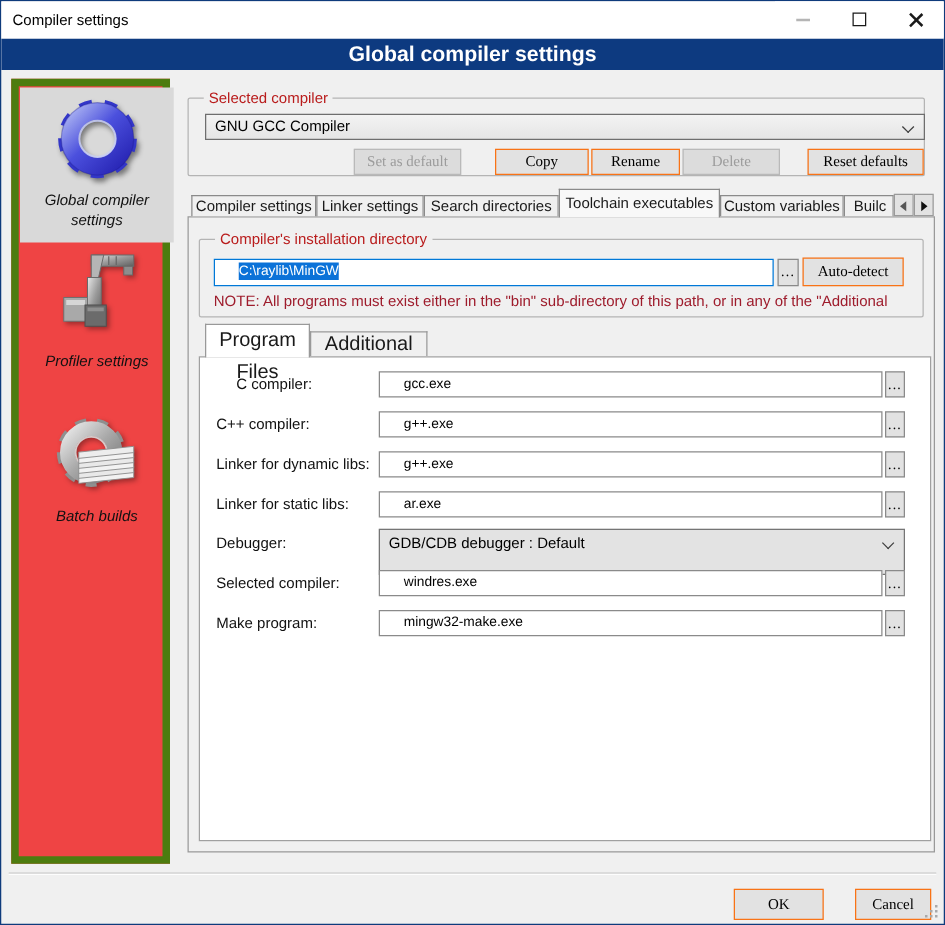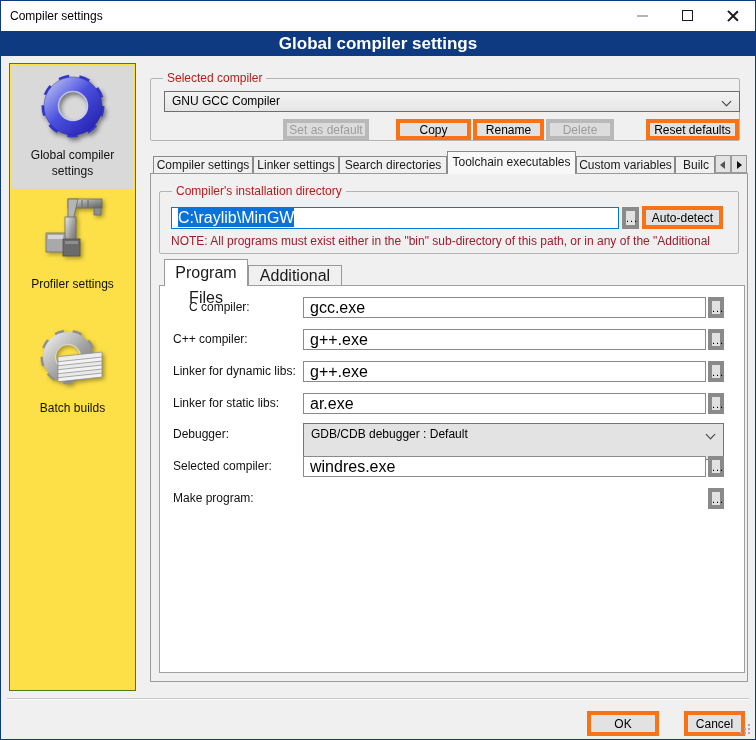--- a/index.html
+++ b/index.html
@@ -16,53 +16,53 @@
   .winbtn.min{right:90px;} .winbtn.max{right:45px;} .winbtn.close{right:0;}
   .glyph-min{position:absolute;left:17px;top:14px;width:11px;height:2px;background:#b5b5b5;}
   .glyph-max{position:absolute;left:17px;top:9px;width:11px;height:11px;border:1.5px solid #1a1a1a;}
   .glyph-close{position:absolute;left:16px;top:8px;width:14px;height:14px;}
   .glyph-close i{position:absolute;left:6px;top:0;width:1.6px;height:14px;background:#1a1a1a;display:block;}
   .glyph-close i:first-child{transform:rotate(45deg);} .glyph-close i:last-child{transform:rotate(-45deg);}
   
   .pageheader{position:absolute;left:0;top:30px;width:100%;height:25px;background:#0d3a80;
     color:#fff;font-size:17px;font-weight:bold;text-align:center;line-height:25px;}
   
-  .sidebar{position:absolute;left:8px;top:62px;width:127px;height:628px;background:#fde047;border:1px solid #4d7c0f;}
+  .sidebar{position:absolute;left:8px;top:62px;width:127px;height:628px;background:#ef4444;border:6px solid #4d7c0f;font-style:italic;}
   .side-item{position:absolute;left:1px;width:123px;text-align:center;cursor:default;}
   .side-item.sel{background:#d9d9d9;}
   .side-item .lbl{font-size:12px;line-height:16px;color:#111;}
   
   .group{position:absolute;border:1px solid #b4b4b4;border-radius:2px;}
   .group>.gtitle{position:absolute;left:12px;top:-8px;background:#f0f0f0;padding:0 4px;font-size:12px;color:#b91c1c;}
   
   .combo{position:absolute;background:linear-gradient(#f3f3f3,#e5e5e5);border:1px solid #6e6e6e;
     line-height:19px;padding-left:7px;color:#000;cursor:default;}
   .chev{position:absolute;right:9px;top:6px;width:7px;height:7px;border-right:1.5px solid #3c3c3c;
     border-bottom:1.5px solid #3c3c3c;transform:rotate(45deg);}
   
-  .btn{position:absolute;background:#e2e2e2;border:4px solid #f97316;font-family:Liberation Sans, sans-serif;
+  .btn{position:absolute;background:#e2e2e2;border:1px solid #f97316;font-family:Liberation Serif, serif;
     font-size:12px;color:#000;text-align:center;cursor:default;padding:0;}
   .btn.disabled{background:#dcdcdc;border-color:#b9b9b9;color:#9c9c9c;}
   
   .tab{position:absolute;top:155px;height:17px;background:#f0f0f0;border:1px solid #8a8a8a;border-bottom:none;
     font-size:12px;text-align:center;line-height:17px;white-space:nowrap;overflow:hidden;cursor:default;z-index:1;}
   .tab.active{top:150px;height:23px;line-height:21px;background:#f8f8f8;z-index:3;}
   .tabpage{position:absolute;left:149px;top:172px;width:598px;height:509px;border:1px solid #999;background:#f0f0f0;z-index:0;}
   .tabarrow{position:absolute;top:154px;width:16px;height:18px;background:#e2e2e2;border:1px solid #9a9a9a;z-index:2;cursor:default;}
   .tri-l{position:absolute;left:4px;top:5px;width:0;height:0;border-top:4px solid transparent;border-bottom:4px solid transparent;border-right:5px solid #555;}
   .tri-r{position:absolute;left:5px;top:5px;width:0;height:0;border-top:4px solid transparent;border-bottom:4px solid transparent;border-left:5px solid #111;}
   
   .subtab{position:absolute;background:#f0f0f0;border:1px solid #999;border-bottom:none;font-size:16px;
     text-align:center;cursor:default;z-index:1;}
   .subtab.active{background:#fff;z-index:3;}
   .panel{position:absolute;left:158px;top:284px;width:586px;height:388px;background:#fff;border:1px solid #a0a0a0;z-index:2;}
   
   .flabel{position:absolute;font-size:12px;color:#111;z-index:4;}
-  .tinput{position:absolute;background:#fff;border:1px solid #8a8a8a;line-height:19px;padding-left:6px;
-    font-size:16px;color:#000;white-space:nowrap;overflow:hidden;z-index:4;cursor:text;}
+  .tinput{position:absolute;background:#fff;border:1px solid #8a8a8a;line-height:19px;padding-left:19px;
+    font-size:11px;color:#000;white-space:nowrap;overflow:hidden;z-index:4;cursor:text;}
   .tinput.focused{border:1px solid #0078d7;}
   .tinput .selhl{background:#0b72d8;color:#fff;padding:1px 0;}
   .browse{z-index:4;font-size:11px;line-height:10px;letter-spacing:1px;}
   .fieldcombo{background:#e3e3e3;border:1px solid #757575;z-index:4;}
   .note{position:absolute;font-size:12px;white-space:nowrap;overflow:hidden;z-index:4;}
   
   .divider{position:absolute;left:6px;right:6px;top:697px;height:2px;border-top:1px solid #c6c6c6;border-bottom:1px solid #fdfdfd;}
   .grip{position:absolute;right:5px;bottom:5px;width:2px;height:2px;background:#a9a9a9;
     box-shadow:0 -4px 0 #a9a9a9,0 -8px 0 #a9a9a9,-4px 0 0 #a9a9a9,-8px 0 0 #a9a9a9,-4px -4px 0 #a9a9a9;cursor:nwse-resize;}
 </style>
@@ -162,21 +162,21 @@
   <div class="group" style="left:149px;top:77px;width:590px;height:63px;">
     <span class="gtitle">Selected compiler</span>
   </div>
   <div class="combo" style="left:163px;top:90px;width:576px;height:21px;">
     <span>GNU GCC Compiler</span>
     <span class="chev"></span>
   </div>
   <button class="btn disabled" style="left:282px;top:118px;width:86px;height:21px;">Set as default</button>
   <button class="btn" style="left:395px;top:118px;width:75px;height:21px;">Copy</button>
   <button class="btn" style="left:472px;top:118px;width:71px;height:21px;">Rename</button>
-  <button class="btn disabled" style="left:545px;top:118px;width:68px;height:21px;">Delete</button>
+  <button class="btn disabled" style="left:545px;top:118px;width:78px;height:21px;">Delete</button>
   <button class="btn" style="left:645px;top:118px;width:93px;height:21px;">Reset defaults</button>
 
   <div class="tab" style="left:152px;width:100px;">Compiler settings</div>
   <div class="tab" style="left:252px;width:86px;">Linker settings</div>
   <div class="tab" style="left:338px;width:108px;">Search directories</div>
   <div class="tab active" style="left:446px;width:129px;">Toolchain executables</div>
   <div class="tab" style="left:575px;width:99px;">Custom variables</div>
   <div class="tab" style="left:674px;width:40px;text-align:left;padding-left:7px;">Builc</div>
   <div class="tabarrow" style="left:714px;">
       <span class="tri-l"></span>
@@ -222,20 +222,21 @@
   <div class="combo fieldcombo" style="left:302px;top:422px;width:421px;height:37px;line-height:21px;">
     <span>GDB/CDB debugger : Default</span>
     <span class="chev" style="top:7px;"></span>
   </div>
 
   <div class="flabel" style="left:172px;top:458px;">Selected compiler:</div>
   <div class="tinput" style="left:302px;top:455px;width:403px;height:21px;">windres.exe</div>
   <button class="btn browse" style="left:707px;top:455px;width:16px;height:21px;border-color:#8a8a8a;">...</button>
 
   <div class="flabel" style="left:172px;top:490px;">Make program:</div>
+  <div class="tinput" style="left:302px;top:487px;width:403px;height:21px;">mingw32-make.exe</div>
   <button class="btn browse" style="left:707px;top:487px;width:16px;height:21px;border-color:#8a8a8a;">...</button>
 
   <div class="divider"></div>
   <button class="btn" style="left:586px;top:710px;width:72px;height:25px;">OK</button>
   <button class="btn" style="left:683px;top:710px;width:61px;height:25px;">Cancel</button>
   <div class="grip"></div>
 
 </div>
 
 </body></html>

